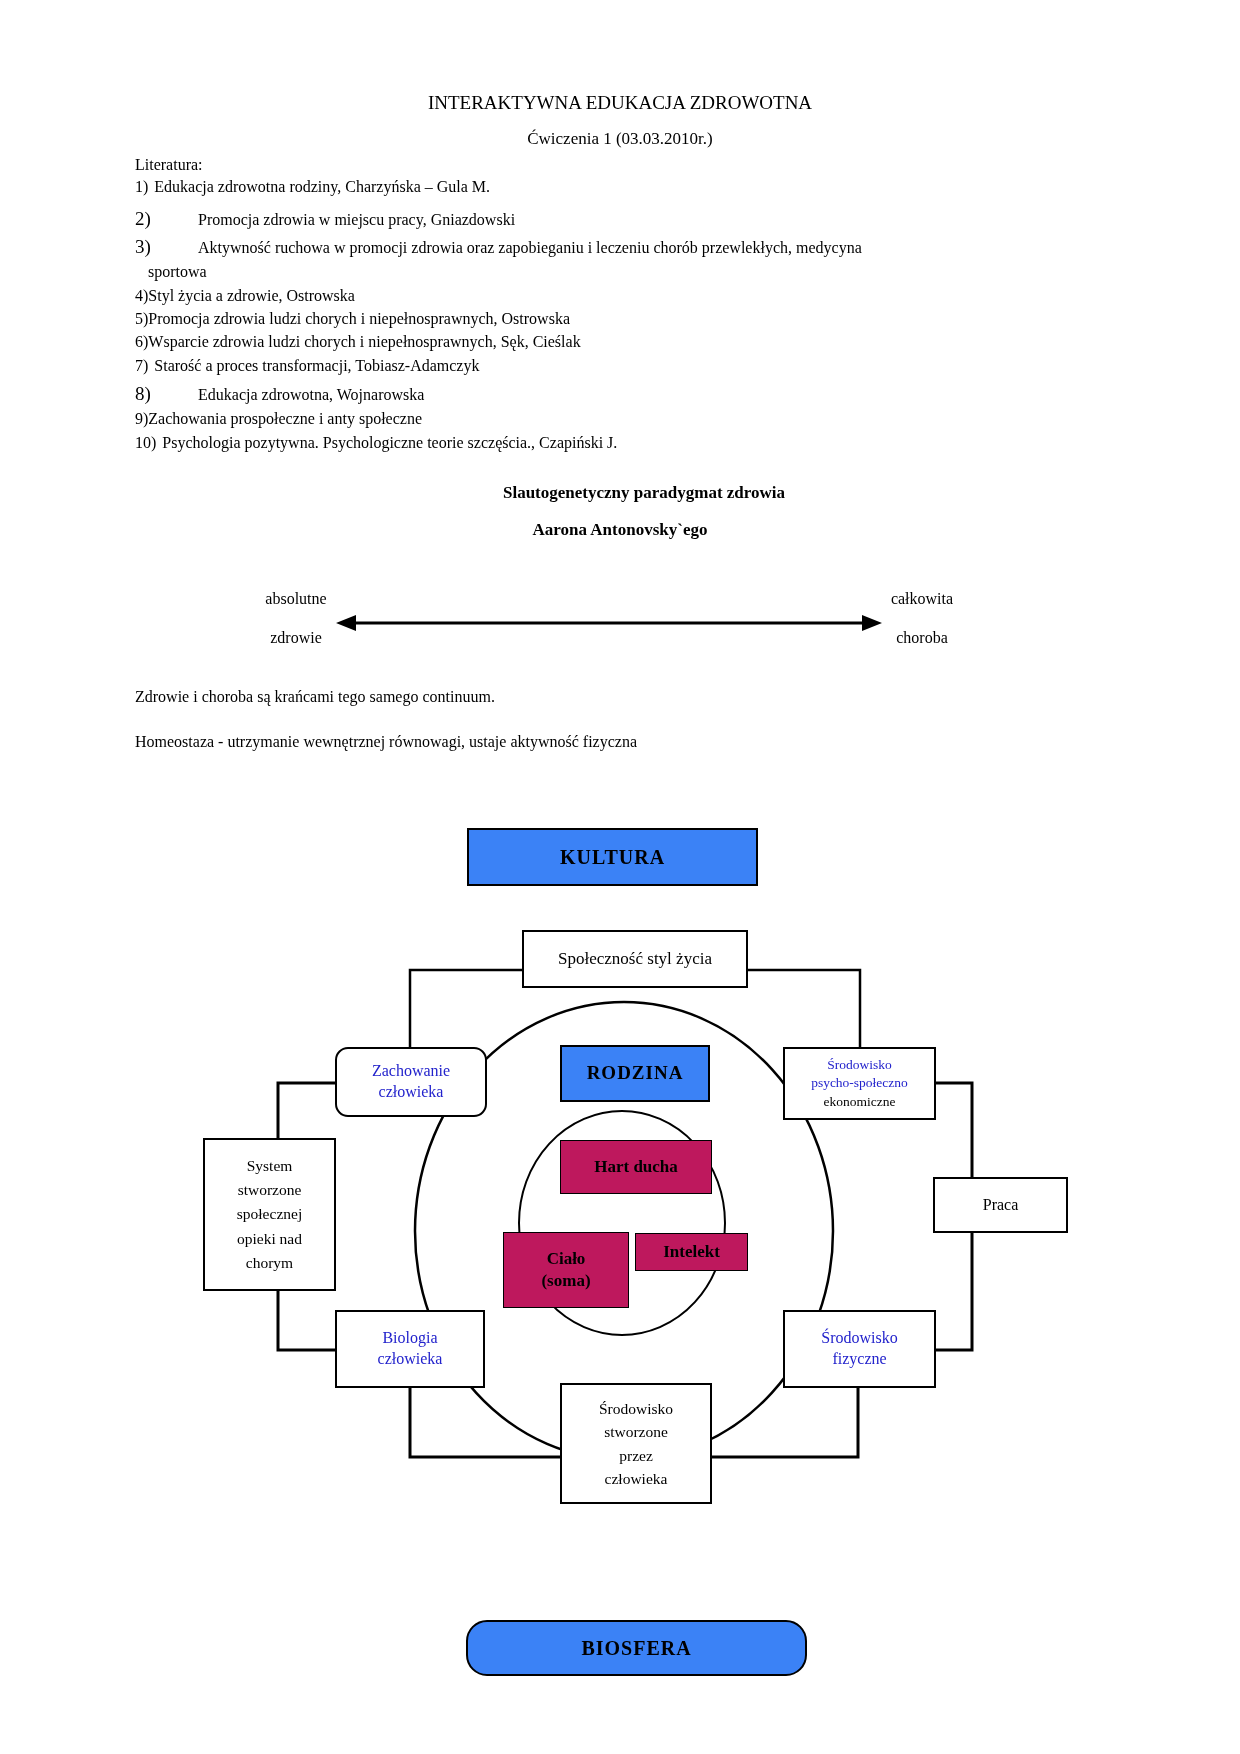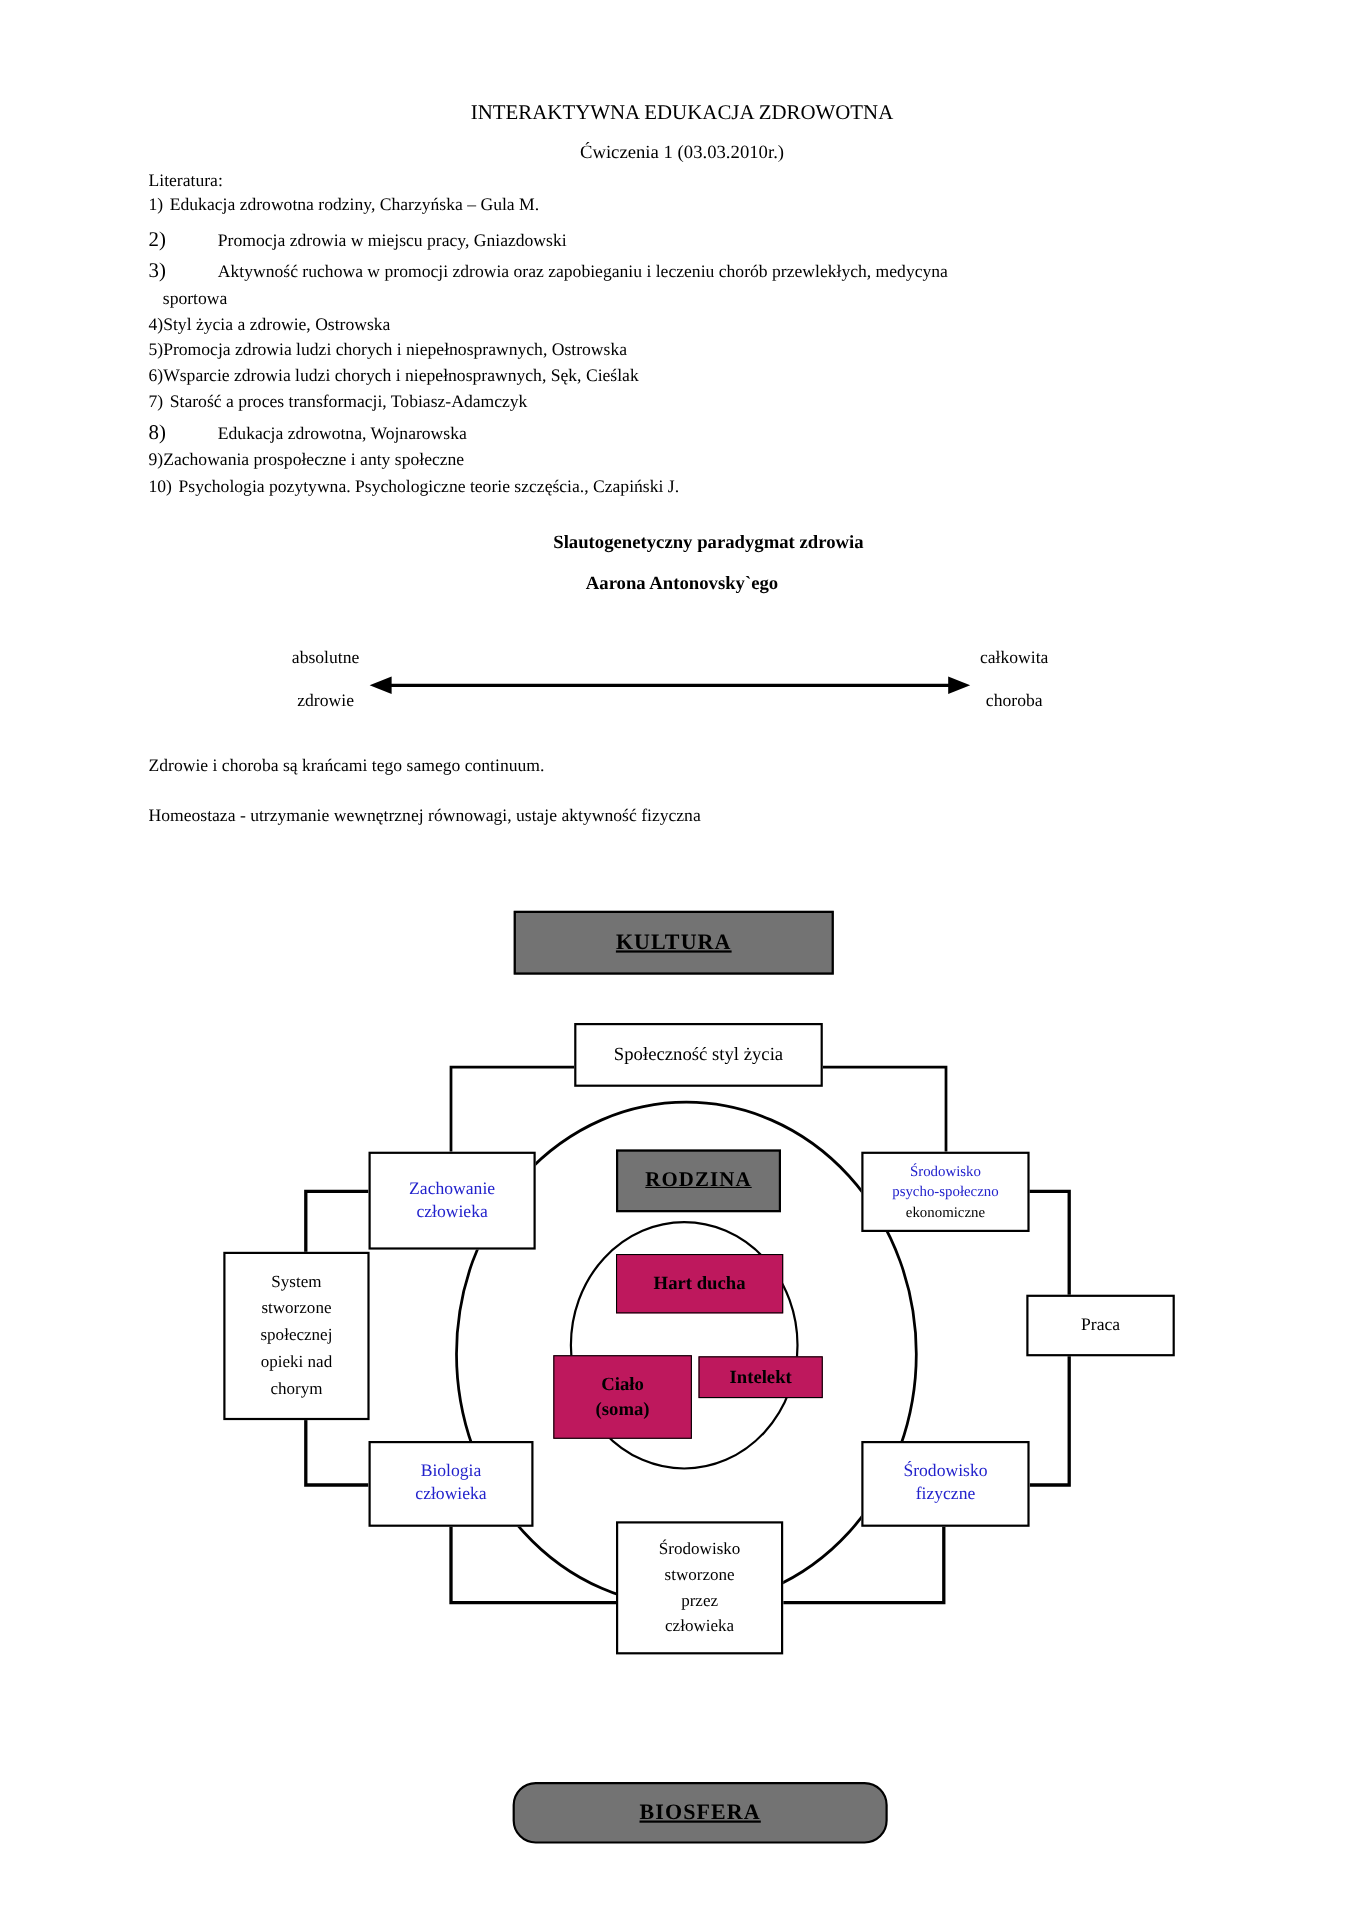--- a/index.html
+++ b/index.html
@@ -13,27 +13,27 @@
   .lit-row{position:absolute;left:135px;width:980px;font-size:16px;white-space:nowrap;}
   .lit-row .num{display:inline;}
   .lit-row.big .num{font-size:19px;display:inline-block;width:63px;}
   .lit-row.gap .num{margin-right:6px;}
   .lit-row.nogap .num{margin-right:0;}
   .h-center{font-weight:bold;font-size:17px;}
   svg.lines{position:absolute;left:0;top:0;z-index:1;}
   .box{position:absolute;z-index:2;box-sizing:border-box;border:2px solid #000;
        display:flex;flex-direction:column;align-items:center;justify-content:center;
        text-align:center;background:#ffffff;line-height:1.3;}
-  .yellow{background:#737373;text-decoration:underline;}
+  .yellow{background:#3b82f6;}
   .green{background:#be185d;}
   .blue-text span{color:#2222CC;}
   #box-kultura{left:467px;top:828px;width:291px;height:58px;font-size:20px;font-weight:bold;letter-spacing:1px;}
   #box-spolecznosc{left:522px;top:930px;width:226px;height:58px;font-size:17px;}
   #box-rodzina{left:560px;top:1045px;width:150px;height:57px;font-size:19px;font-weight:bold;letter-spacing:1px;}
-  #box-zachowanie{left:335px;top:1047px;width:152px;height:89px;font-size:16px;}
+  #box-zachowanie{left:335px;top:1047px;width:152px;height:70px;font-size:16px;border-radius:13px;}
   #box-psycho{left:783px;top:1047px;width:153px;height:73px;font-size:13.5px;line-height:1.35;}
   #box-psycho .l1,#box-psycho .l2{color:#2222CC;}
   #box-system{left:203px;top:1138px;width:133px;height:153px;font-size:15.5px;line-height:1.55;}
   #box-praca{left:933px;top:1177px;width:135px;height:56px;font-size:16px;}
   #box-hart{left:560px;top:1140px;width:152px;height:54px;font-size:17px;font-weight:bold;border-width:1.5px;}
   #box-cialo{left:503px;top:1232px;width:126px;height:76px;font-size:17px;font-weight:bold;border-width:1.5px;}
   #box-intelekt{left:635px;top:1233px;width:113px;height:38px;font-size:17px;font-weight:bold;border-width:1.5px;}
   #box-biologia{left:335px;top:1310px;width:150px;height:78px;font-size:16px;justify-content:center;}
   #box-fizyczne{left:783px;top:1310px;width:153px;height:78px;font-size:16px;}
   #box-stworzone{left:560px;top:1383px;width:152px;height:121px;font-size:15.5px;line-height:1.5;}

